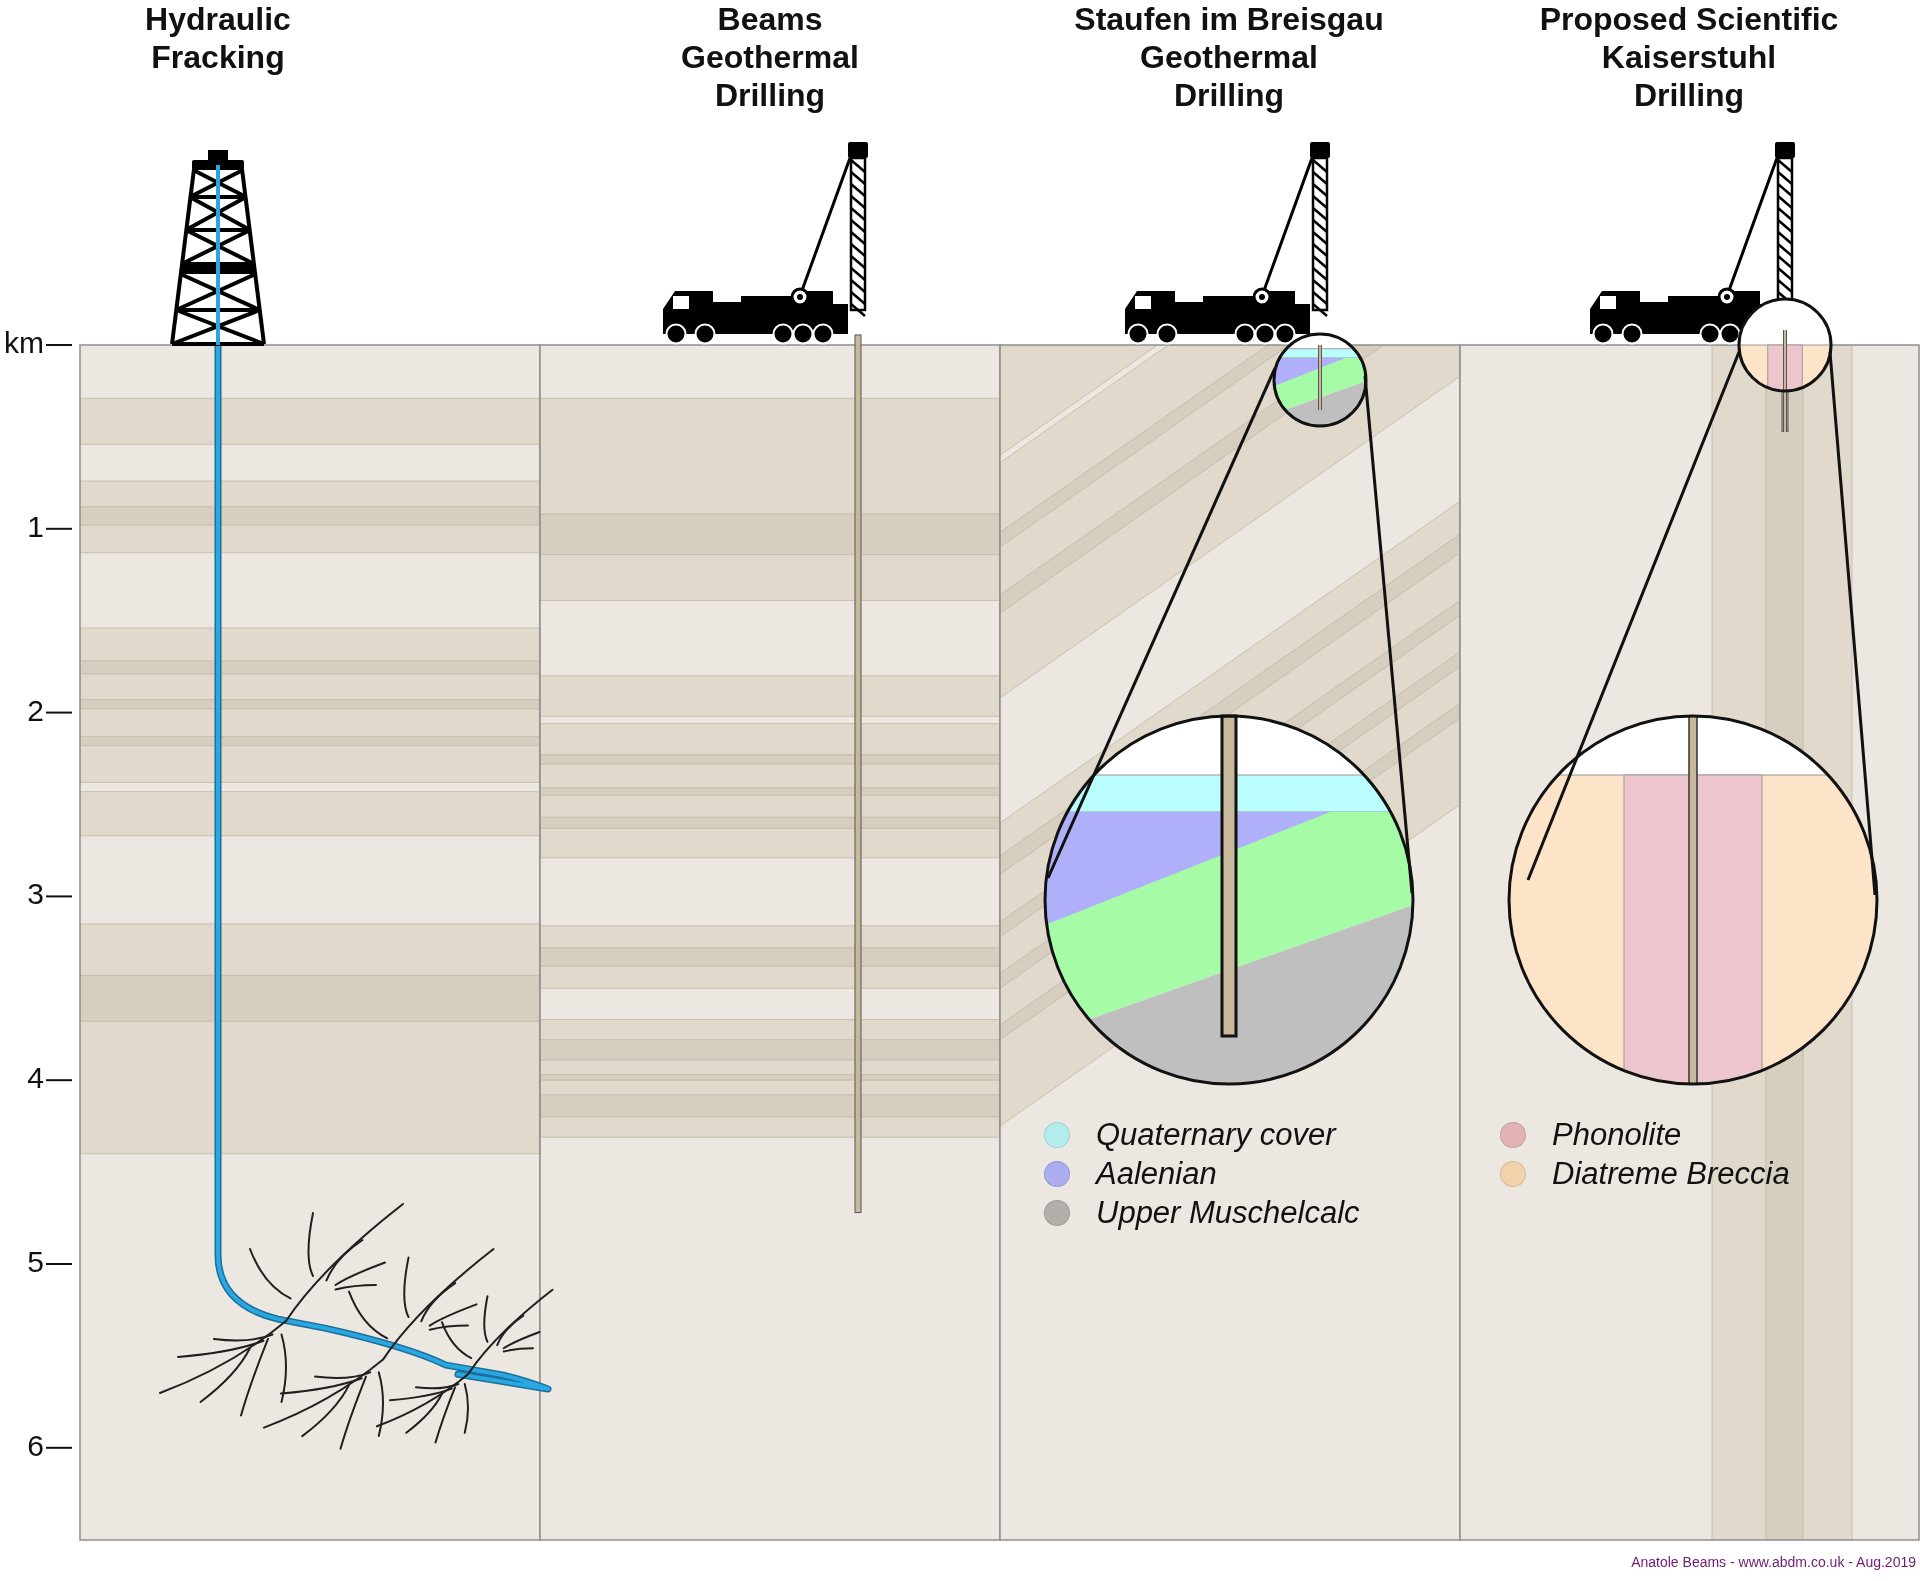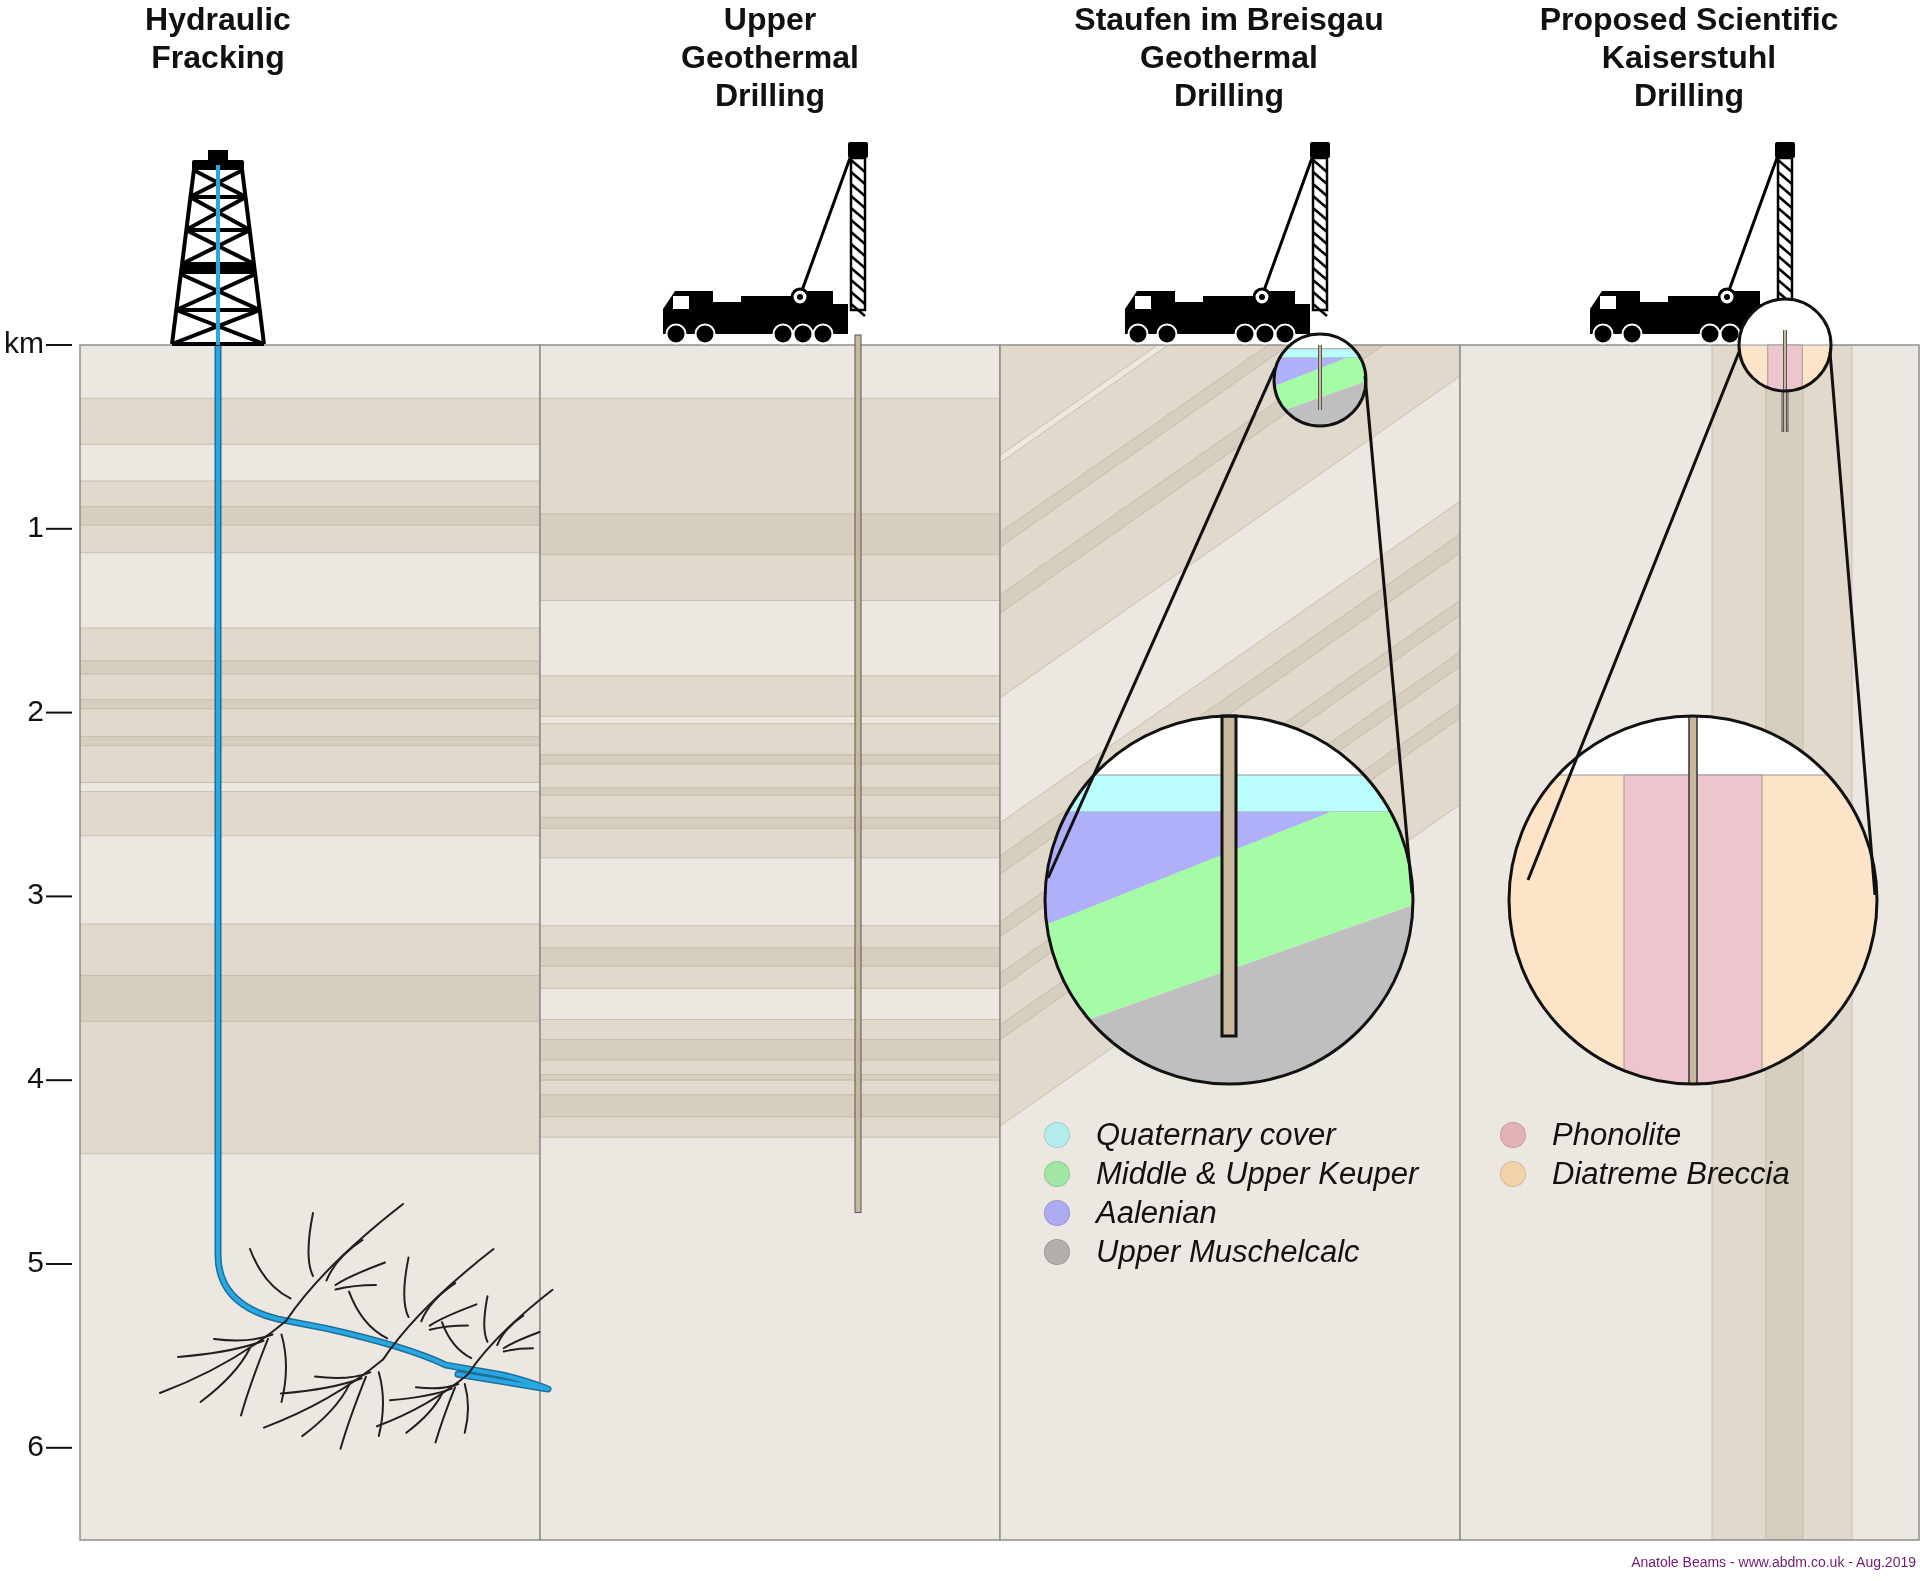--- a/index.html
+++ b/index.html
@@ -323,21 +323,21 @@
         <line x1="46" y1="1264" x2="72" y2="1264" stroke="#111" stroke-width="2"></line>
         <line x1="46" y1="1447.8000000000002" x2="72" y2="1447.8000000000002" stroke="#111" stroke-width="2"></line>
       </g>
   </svg>
 
   <div class="title" style="left:8px;">
     <div>Hydraulic</div>
     <div>Fracking</div>
   </div>
   <div class="title" style="left:560px;">
-    <div>Upper</div>
+    <div>Beams</div>
     <div>Geothermal</div>
     <div>Drilling</div>
   </div>
   <div class="title" style="left:1019px;">
     <div>Staufen im Breisgau</div>
     <div>Geothermal</div>
     <div>Drilling</div>
   </div>
   <div class="title" style="left:1479px;">
     <div>Proposed Scientific</div>
@@ -354,24 +354,20 @@
       <div class="axis-label" style="left: -6px; top: 1245px;">5</div>
       <div class="axis-label" style="left: -6px; top: 1428.8px;">6</div>
     </div>
 
   <div class="legend" style="left:1044px;top:1115px;">
     <div class="row">
         <span class="dot" style="background: rgb(181, 236, 237);"></span>
         <span>Quaternary cover</span>
       </div>
     <div class="row">
-        <span class="dot" style="background: rgb(163, 230, 163);"></span>
-        <span>Middle &amp; Upper Keuper</span>
-      </div>
-    <div class="row">
         <span class="dot" style="background: rgb(172, 172, 240);"></span>
         <span>Aalenian</span>
       </div>
     <div class="row">
         <span class="dot" style="background: rgb(179, 176, 172);"></span>
         <span>Upper Muschelcalc</span>
       </div>
   </div>
   <div class="legend" style="left:1500px;top:1115px;">
     <div class="row">

